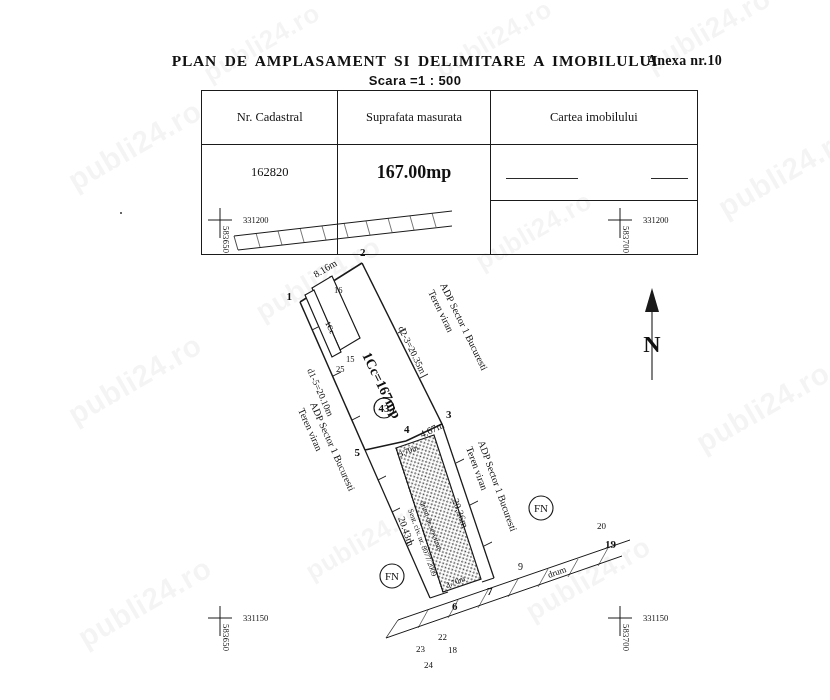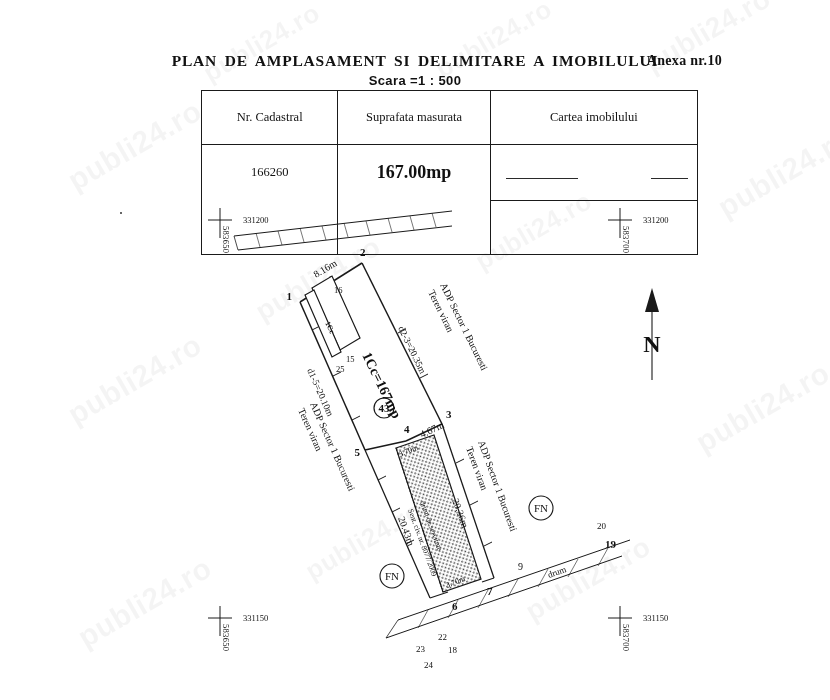--- a/index.html
+++ b/index.html
@@ -135,21 +135,21 @@
   <div class="scale">Scara =1 : 500</div>
 
   <table class="info-table">
     <tbody>
         <tr>
       <td style="width:137px;">Nr.  Cadastral</td>
       <td style="width:152px;">Suprafata masurata</td>
       <td style="width:208px;" colspan="2">Cartea  imobilului</td>
     </tr>
     <tr>
-      <td class="nb-b">166260</td>
+      <td class="nb-b">162820</td>
       <td class="nb-b bold-val">167.00mp</td>
       <td style="width:104px;border-right:none;">
         <span class="addr-line"></span>
       </td>
       <td style="width:104px;border-left:none;">
         <span class="addr-line2"></span>
       </td>
     </tr>
     <tr>
       <td class="nb-t">&nbsp;</td>

